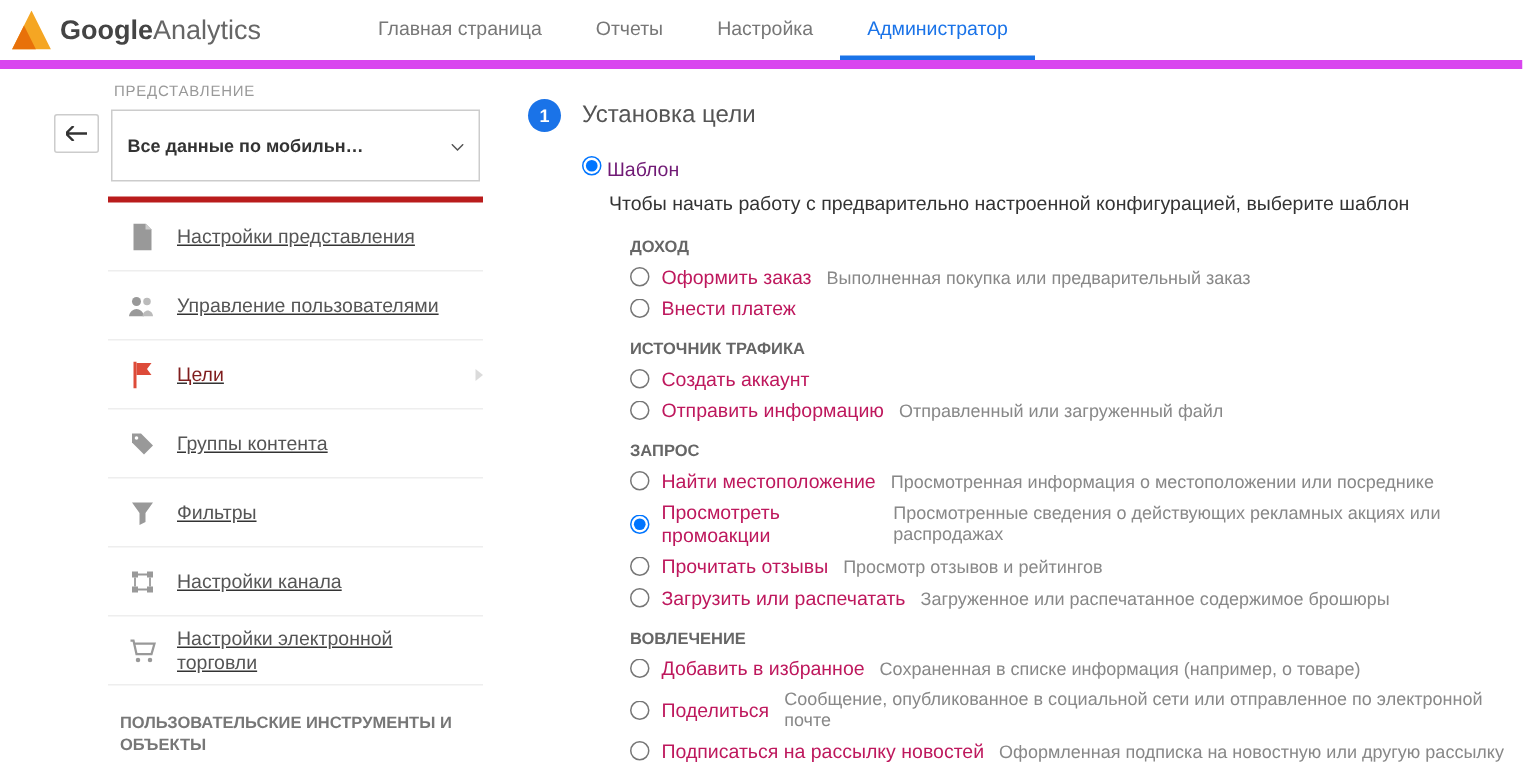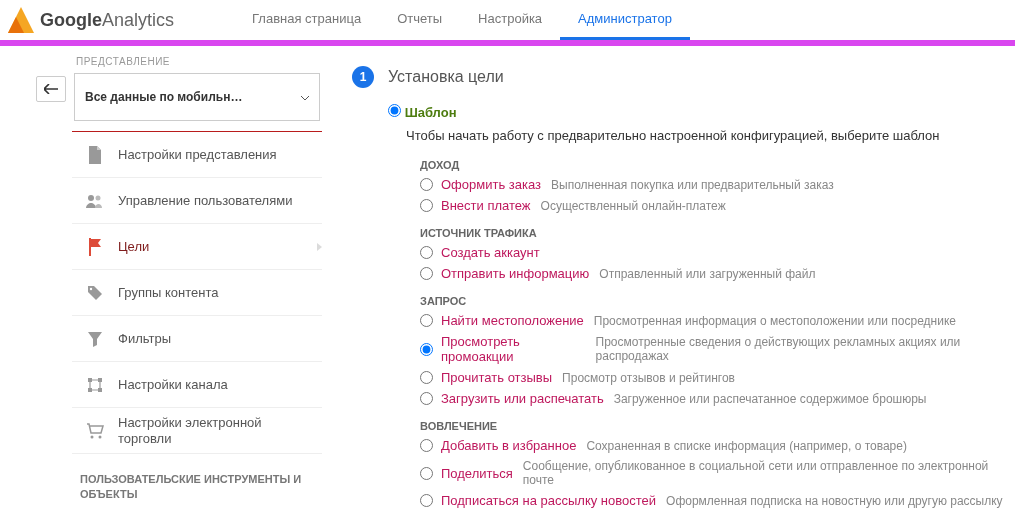--- a/index.html
+++ b/index.html
@@ -15,37 +15,37 @@
 
 .body { display: flex; }
 
 .back-col { width: 72px; padding: 30px 0 0 36px; }
 .back-btn { width: 30px; height: 26px; border: 1px solid #ccc; background: #fff; border-radius: 2px; display: flex; align-items: center; justify-content: center; cursor: pointer; }
 
 .sidebar { width: 250px; padding: 10px 0 0 0; }
 .sb-label { font-size: 10px; color: #999; text-transform: uppercase; letter-spacing: 0.5px; padding: 0 0 6px 4px; }
 .view-select { margin: 0 2px 10px 2px; border: 1px solid #ccc; height: 48px; display: flex; align-items: center; padding: 0 10px; cursor: pointer; color: #333; font-weight: bold; font-size: 12px; position: relative; }
 .view-select .caret { position: absolute; right: 10px; }
-.sb-list { border-top: 1px solid #b91c1c; }
+.sb-list { border-top: 4px solid #b91c1c; text-decoration: underline; }
 .sb-item { display: flex; align-items: center; height: 46px; padding: 0 14px; border-bottom: 1px solid #eee; cursor: pointer; color: #555; font-size: 13px; position: relative; }
 .sb-item.active { color: #7f1d1d; }
 .sb-item.active::after { content: ""; position: absolute; right: 0; top: 50%; transform: translateY(-50%); width: 0; height: 0; border-top: 4px solid transparent; border-bottom: 4px solid transparent; border-left: 5px solid #ccc; opacity: 0.7; }
 .sb-icon { width: 18px; height: 18px; margin-right: 14px; flex-shrink: 0; display: flex; align-items: center; justify-content: center; }
 .sb-icon svg { fill: #888; }
 .sb-item.active .sb-icon svg { fill: #dd4b39; }
 .sb-item.multi { line-height: 1.2; }
 .sb-section { font-size: 11px; color: #777; font-weight: bold; padding: 18px 8px 4px 8px; line-height: 1.4; }
 
 .main { flex: 1; padding: 20px 8px 0 30px; }
 .step-head { display: flex; align-items: center; margin-bottom: 16px; }
 .step-num { width: 22px; height: 22px; border-radius: 50%; background: #1a73e8; color: #fff; display: flex; align-items: center; justify-content: center; font-size: 12px; font-weight: bold; margin-right: 14px; }
 .step-title { font-size: 16px; color: #555; }
 .form-area { padding-left: 36px; }
 .radio-row { margin-bottom: 8px; }
-.radio-row label { font-size: 13px; color: #4d7c0f; font-weight: bold; }
+.radio-row label { font-size: 13px; color: #701a75; font-weight: normal; }
 .help-text { font-size: 13px; color: #333; margin: 8px 0 16px 18px; }
 .cat { margin-left: 32px; margin-bottom: 14px; }
 .cat-head { font-size: 11px; color: #666; font-weight: bold; text-transform: uppercase; margin-bottom: 6px; }
 .opt { display: flex; align-items: center; margin-bottom: 6px; font-size: 13px; }
 .opt input { margin-right: 8px; }
 .opt .opt-name { color: #be185d; }
 .opt .opt-desc { color: #888; margin-left: 10px; font-size: 12px; }
 </style>
 </head>
 <body>
@@ -176,21 +176,20 @@
           <div class="cat">
             <div class="cat-head">ДОХОД</div>
             <div class="opt">
               <input type="radio" name="tmpl" style="">
               <span class="opt-name">Оформить заказ</span>
               <span class="opt-desc">Выполненная покупка или предварительный заказ</span>
             </div>
             <div class="opt">
               <input type="radio" name="tmpl" style="">
               <span class="opt-name">Внести платеж</span>
-              <span class="opt-desc">Осуществленный онлайн-платеж</span>
             </div>
           </div>
           <div class="cat">
             <div class="cat-head">ИСТОЧНИК ТРАФИКА</div>
             <div class="opt">
               <input type="radio" name="tmpl" style="">
               <span class="opt-name">Создать аккаунт</span>
             </div>
             <div class="opt">
               <input type="radio" name="tmpl" style="">

